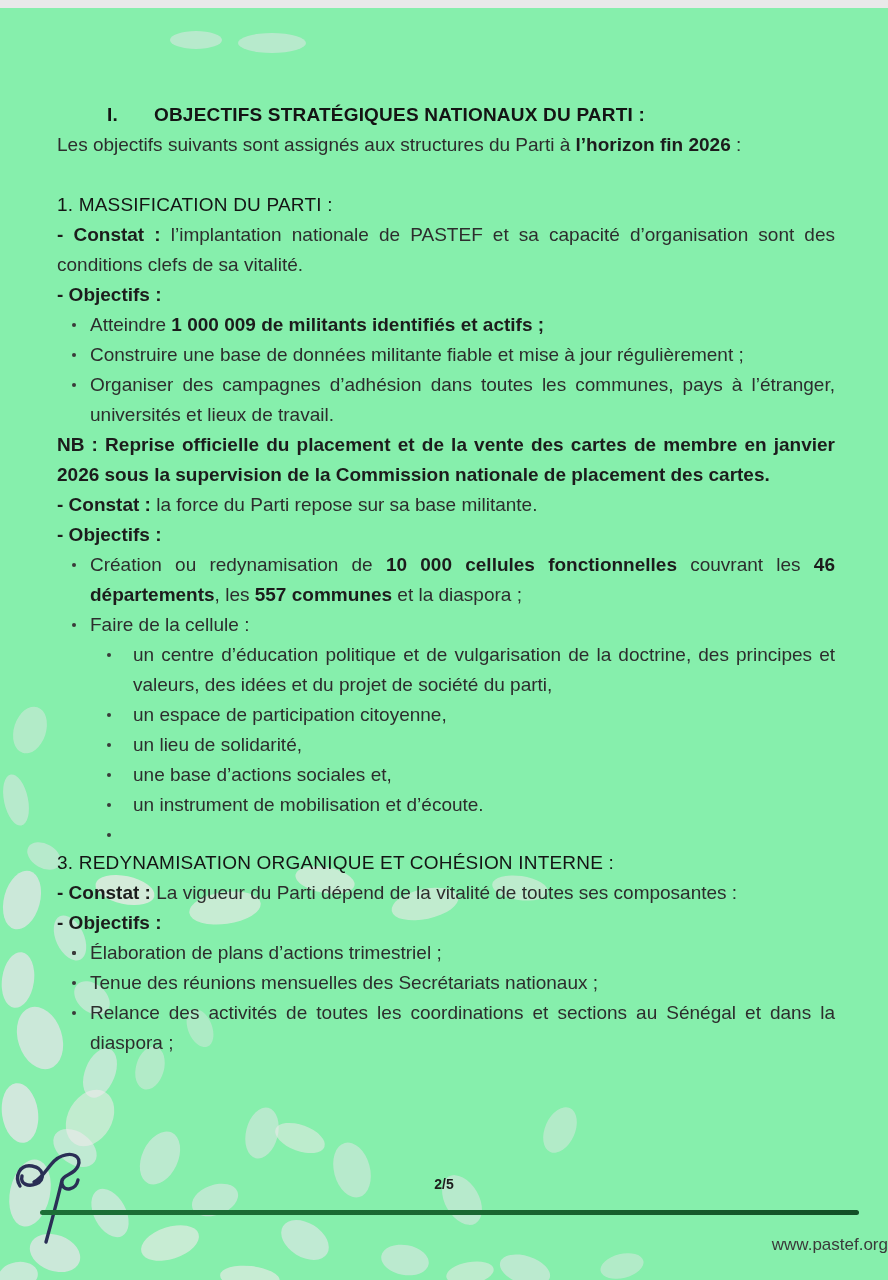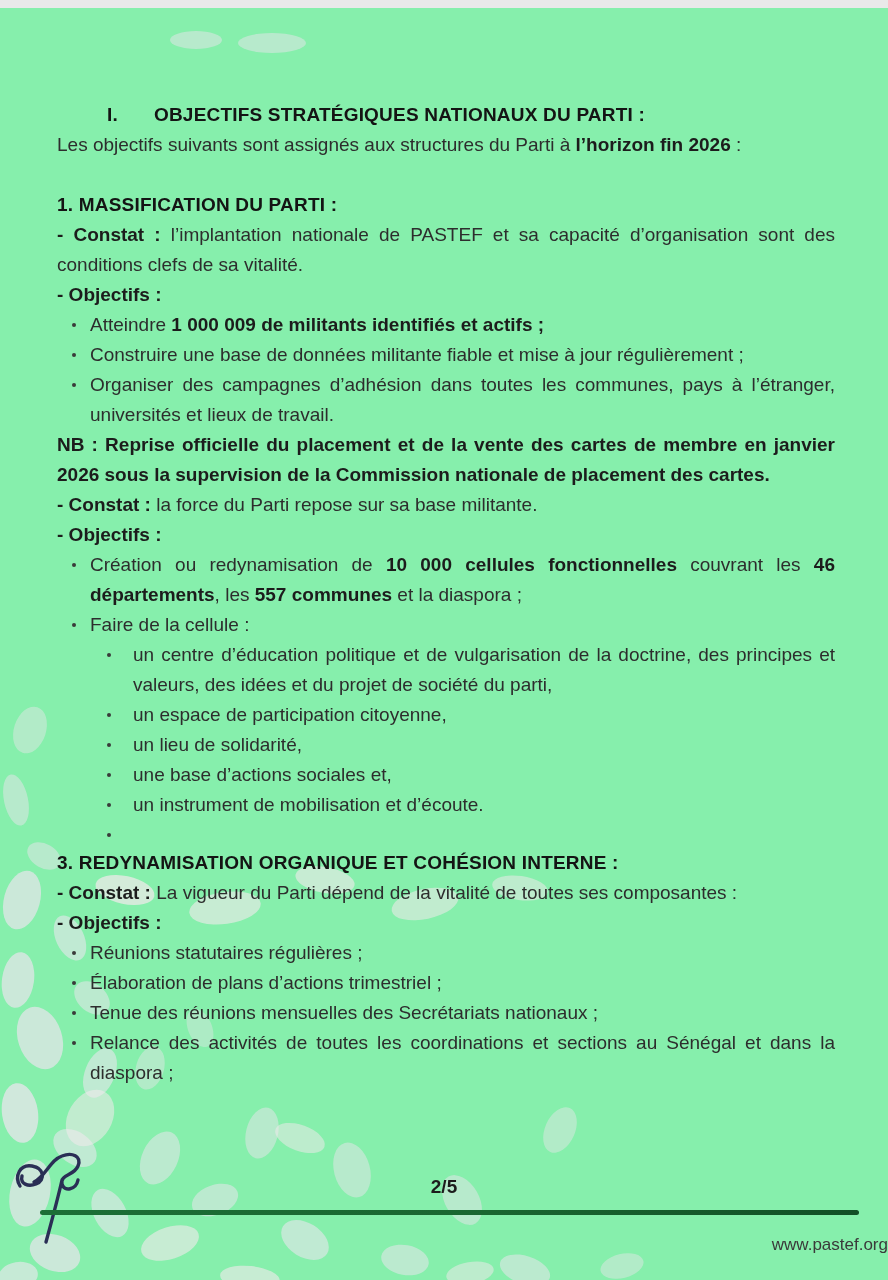--- a/index.html
+++ b/index.html
@@ -19,21 +19,21 @@
     font-size:19px;
     line-height:30px;
   }
   
   .doc-title{padding-left:50px;font-weight:700;color:#141414;letter-spacing:.2px;}
   .doc-title .numeral{display:inline-block;margin-right:36px;}
   
   p{margin:0;}
   .just{text-align:justify;}
   .sec-h{
-    margin:0;font-size:19px;line-height:30px;font-weight:700;
+    margin:0;font-size:19px;line-height:30px;font-weight:400;
     color:#141414;letter-spacing:.2px;
   }
   .sec-h.gap-lg{margin-top:30px;}
   .sec-h.gap-md{margin-top:28px;}
   .sec-h.gap-sm{margin-top:2px;}
   b{font-weight:700;color:#1c1c1c;}
   .bold-label{font-weight:700;color:#1c1c1c;}
   .nb{font-weight:700;color:#141414;}
   
   ul{list-style:none;margin:0;padding:0;}
@@ -45,21 +45,21 @@
   .sublist>li{position:relative;padding-left:43px;text-align:justify;}
   .sublist>li>.dot{
     position:absolute;left:17px;top:13px;width:4px;height:4px;
     border-radius:50%;background:#3a3a3a;
   }
   .sublist>li.empty{height:26px;line-height:26px;}
   
   .signature{position:absolute;left:6px;top:1138px;}
   .page-number{
     position:absolute;top:1168px;left:0;right:0;text-align:center;
-    font-size:19px;font-weight:700;color:#1c1c1c;
+    font-size:14px;font-weight:700;color:#1c1c1c;
   }
   .divider{
     position:absolute;top:1202px;left:40px;right:29px;height:5px;
     border-radius:3px;
     background:linear-gradient(90deg,#1c6f36,#1a6631 55%,#124f26);
   }
   .site{
     position:absolute;top:1222px;left:0;right:0;text-align:right;
     font-size:17px;line-height:30px;color:#3a3a3a;
   }
@@ -154,21 +154,21 @@
           </ul>
         </li>
       </ul>
     </section>
 
     <section>
       <h2 class="sec-h gap-sm">3. REDYNAMISATION ORGANIQUE ET COHÉSION INTERNE :</h2>
       <p class="just"><b>- Constat : </b><span>La vigueur du Parti dépend de la vitalité de toutes ses composantes :</span></p>
       <p class="bold-label">- Objectifs :</p>
       <ul class="blist">
-        <li><span class="dot"></span><span class="li-text"><span>Réunions statutaires régulières ;</span></span></li>
+        <li><span class="dot"></span></li>
         <li><span class="dot"></span><span class="li-text"><span>Élaboration de plans d’actions trimestriel ;</span></span></li>
         <li><span class="dot"></span><span class="li-text"><span>Tenue des réunions mensuelles des Secrétariats nationaux ;</span></span></li>
         <li><span class="dot"></span><span class="li-text"><span>Relance des activités de toutes les coordinations et sections au Sénégal et dans la diaspora ;</span></span></li>
       </ul>
     </section>
 
   </div>
 
   <svg class="signature" width="150" height="110" viewBox="0 0 150 110">
     <path d="M 14 40 C 8 30, 14 18, 26 20 C 38 22, 40 34, 30 38 C 22 41, 14 38, 16 30

